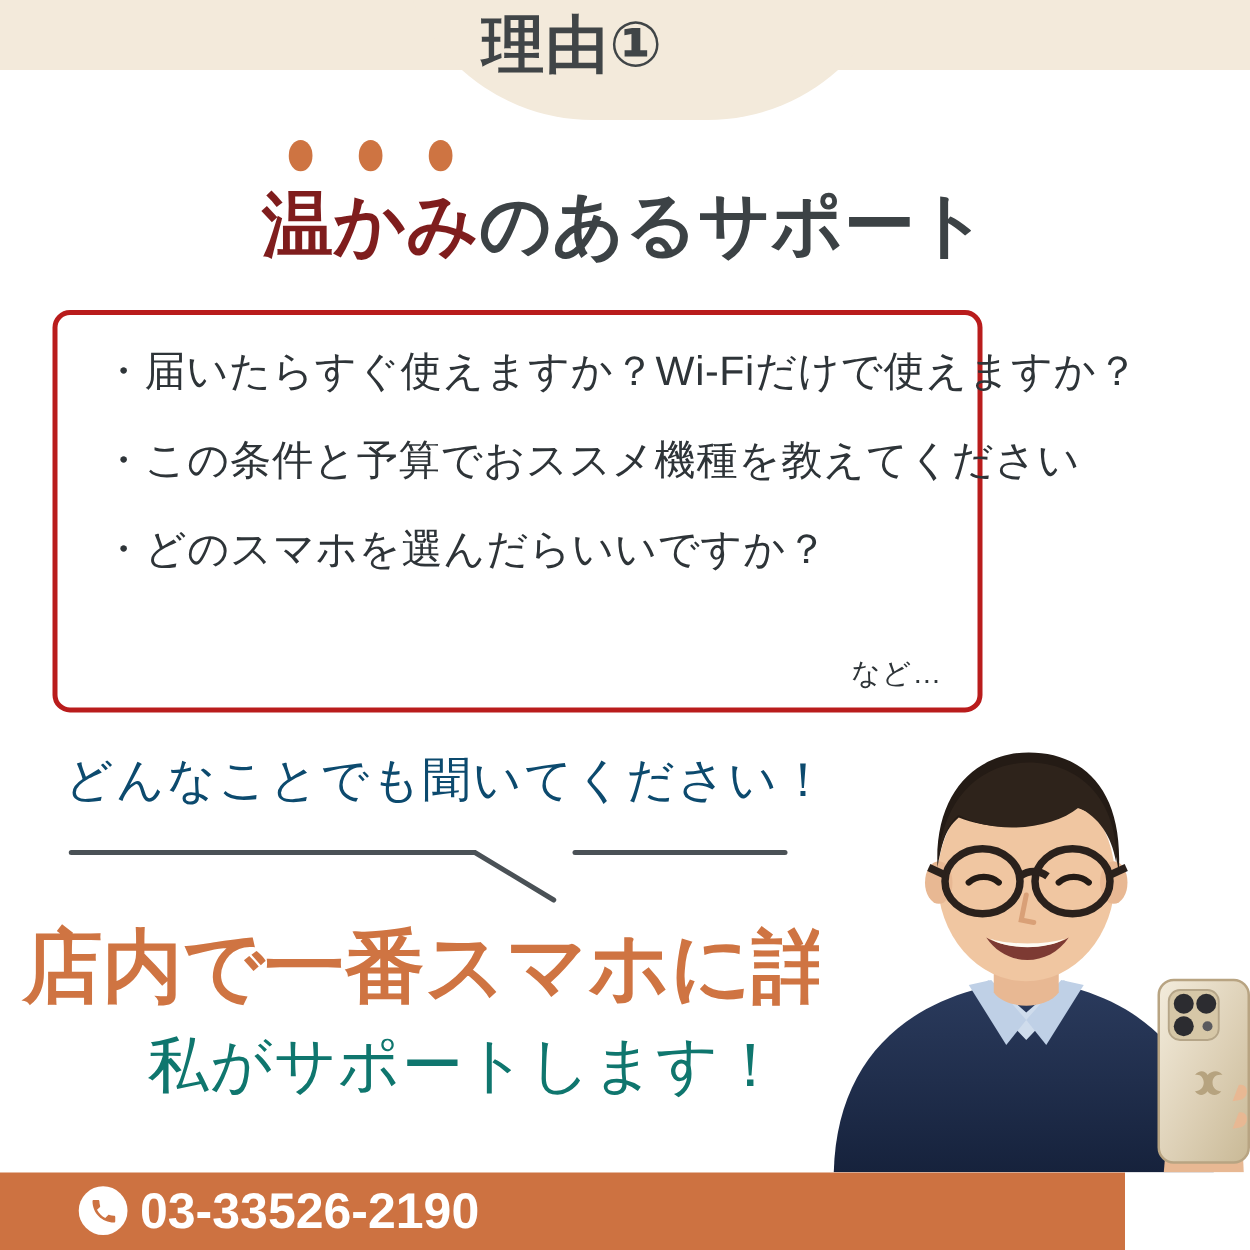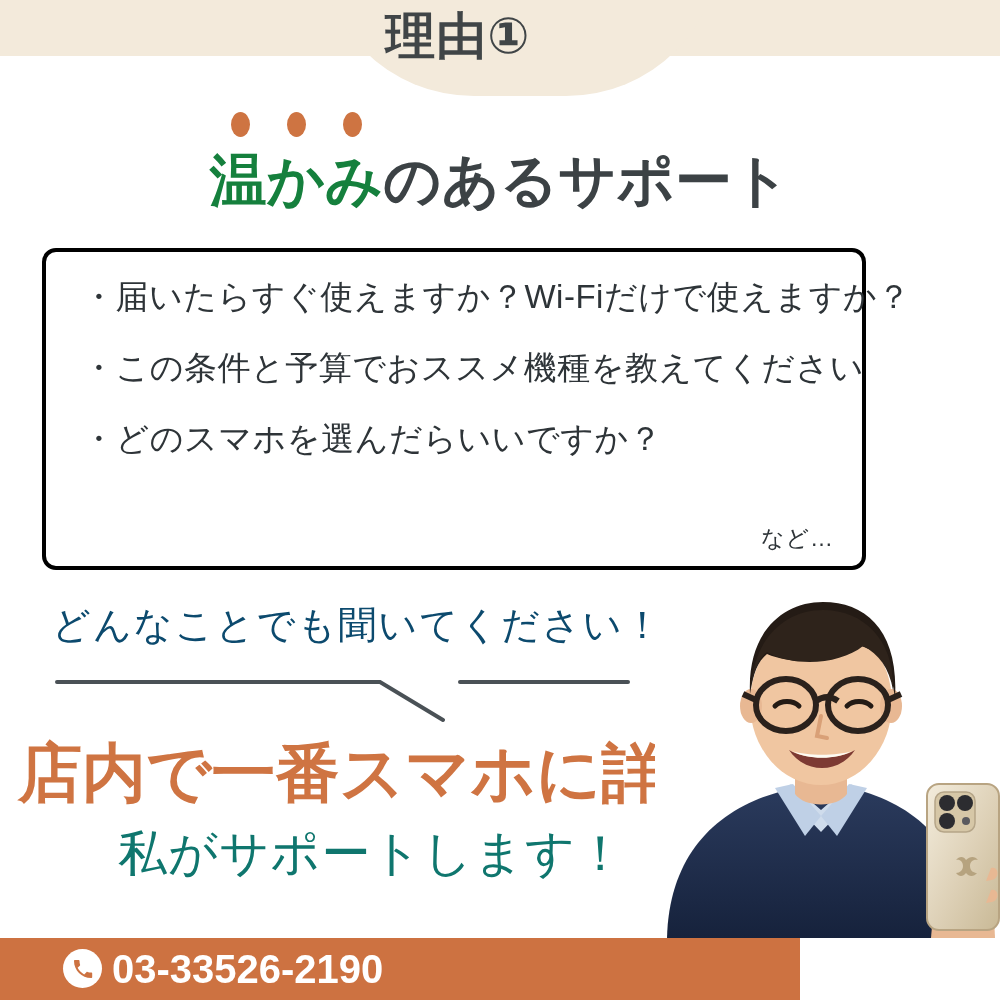--- a/index.html
+++ b/index.html
@@ -21,25 +21,25 @@
 
   
   .dots{position:absolute;left:0;top:112px;width:1000px;height:26px;z-index:3;}
   .dot{position:absolute;width:19px;height:25px;background:#ce7442;border-radius:50%;}
   .dot.d1{left:231px;} .dot.d2{left:287px;} .dot.d3{left:343px;}
 
   
   .subtitle{position:absolute;left:0;top:144px;width:1000px;text-align:center;
             font-size:57px;line-height:72px;font-weight:700;color:#3c4245;
             letter-spacing:0px;white-space:nowrap;}
-  .subtitle .hl{color:#15803d;}
+  .subtitle .hl{color:#7f1d1d;}
 
   
-  .qbox{position:absolute;left:42px;top:248px;width:824px;height:322px;
-        border:4px solid #000000;border-radius:14px;box-sizing:border-box;background:#fff;}
+  .qbox{position:absolute;left:42px;top:248px;width:744px;height:322px;
+        border:4px solid #b91c1c;border-radius:14px;box-sizing:border-box;background:#fff;}
   .qlist{position:absolute;left:36px;top:22px;right:18px;}
   .qitem{font-size:33px;line-height:45px;color:#2e3438;margin:0 0 26px 0;
          white-space:nowrap;font-weight:500;letter-spacing:0.5px;}
   .qitem:last-of-type{margin-bottom:0;}
   .nado{position:absolute;right:28px;bottom:12px;font-size:23px;color:#2e3438;
         letter-spacing:1px;}
 
   
   .midtext{position:absolute;left:52px;top:600px;font-size:38px;line-height:50px;
            color:#0c4a6e;white-space:nowrap;letter-spacing:2px;}
@@ -50,21 +50,21 @@
   
   .bigline{position:absolute;left:18px;top:735px;font-size:64px;line-height:76px;
            font-weight:700;color:#cf7442;white-space:nowrap;letter-spacing:0px;}
   .subline{position:absolute;left:118px;top:822px;font-size:49px;line-height:62px;
            color:#0f766e;white-space:nowrap;letter-spacing:1px;}
 
   
   .photo{position:absolute;left:655px;top:588px;width:345px;height:350px;overflow:hidden;}
 
   
-  .footer{position:absolute;left:0;top:938px;width:800px;height:62px;background:#cd7241;
+  .footer{position:absolute;left:0;top:938px;width:900px;height:62px;background:#cd7241;
           display:flex;align-items:center;z-index:9;}
   .phone-ic{position:absolute;left:63px;top:11px;width:39px;height:39px;border-radius:50%;
             background:#fff;display:flex;align-items:center;justify-content:center;}
   .ftel{position:absolute;left:112px;top:3px;font-size:40px;line-height:56px;color:#fff;
         font-weight:600;letter-spacing:0px;white-space:nowrap;}
   .fhours{position:absolute;left:430px;top:3px;font-size:40px;line-height:56px;color:#fff;
           font-weight:600;letter-spacing:0px;white-space:nowrap;}
 </style>
 </head>
 <body>

